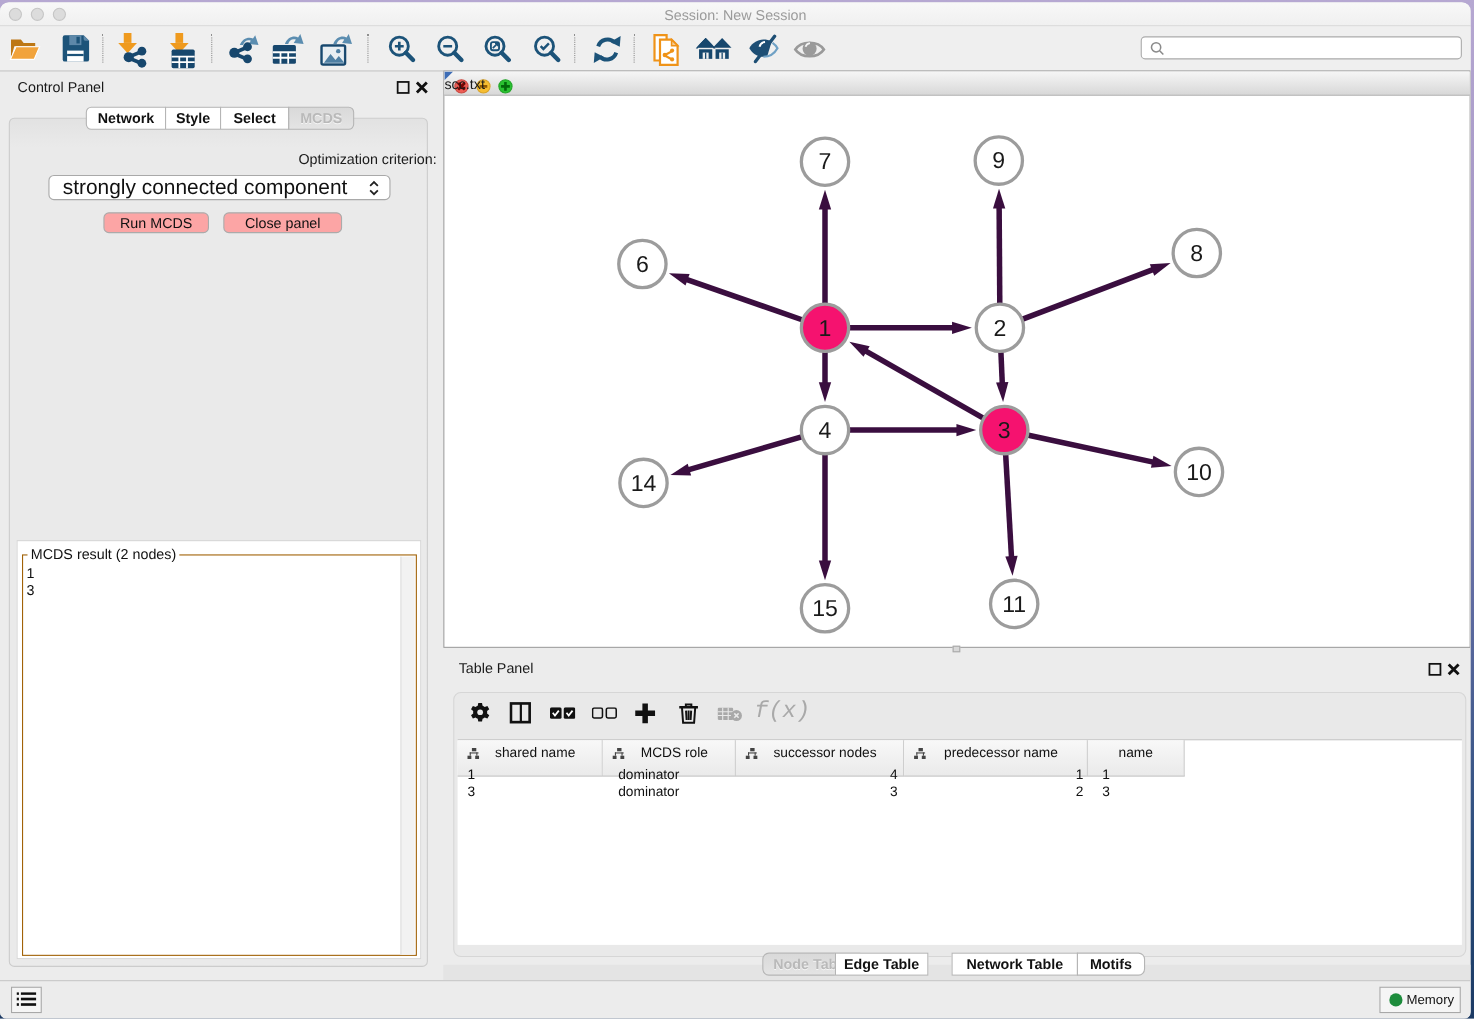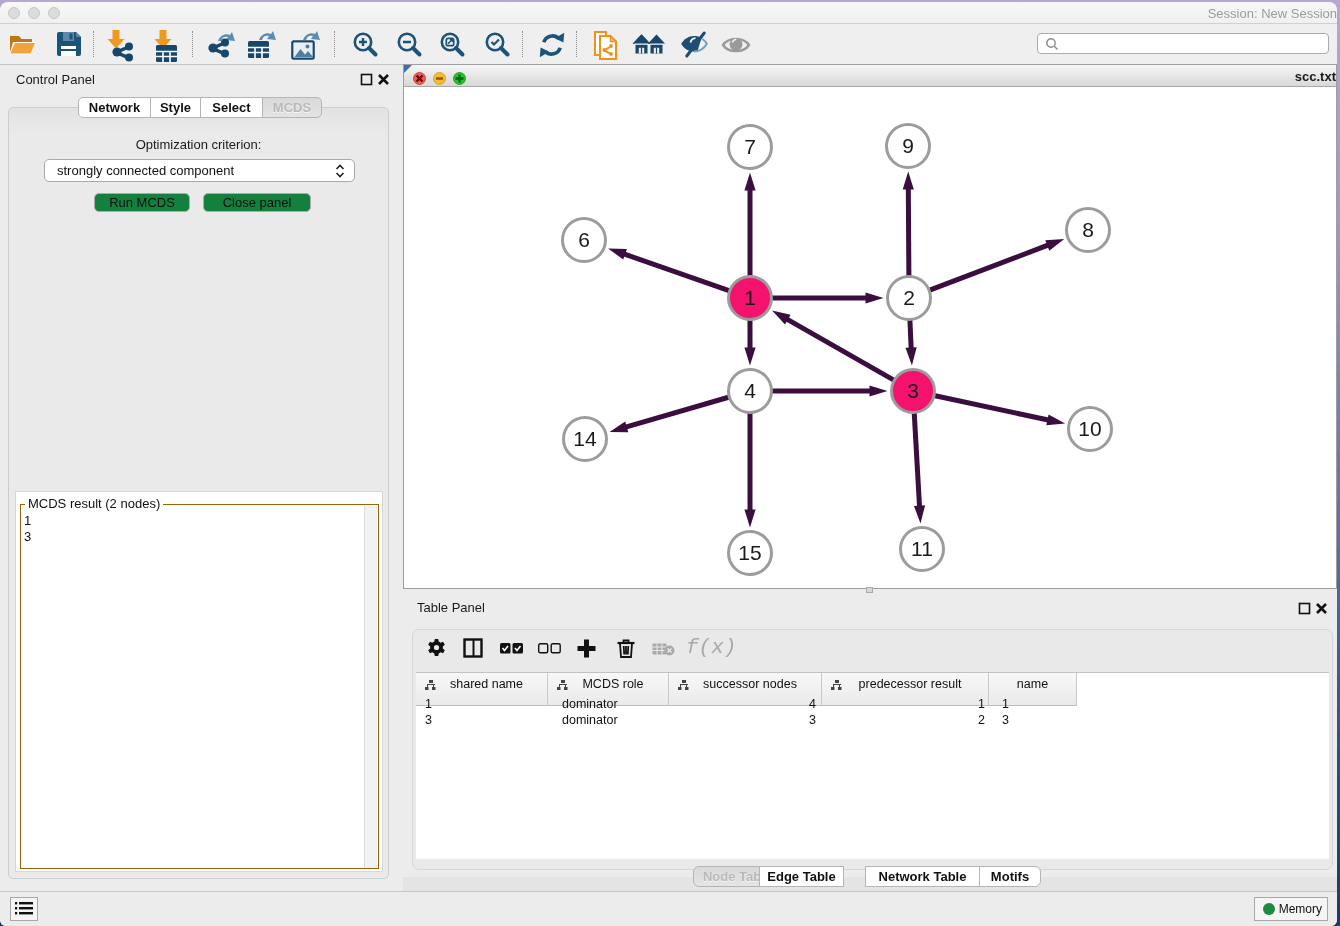--- a/index.html
+++ b/index.html
@@ -1,32 +1,32 @@
 <!DOCTYPE html>
 <html><head><meta charset="utf-8"><style>
 *{margin:0;padding:0;box-sizing:border-box}
 html,body{width:1340px;height:926px;overflow:hidden}
 body{font-family:"Liberation Sans",sans-serif;background:linear-gradient(180deg,#b6a8d2 0%,#a294c4 25%,#5d6aa0 60%,#274b79 85%,#1c3a64 100%)}
 .app{position:absolute;left:0;top:2px;width:1337px;height:924px;background:#ececec;border-radius:8px 8px 6px 6px;overflow:hidden}
 .abs{position:absolute}
 .titlebar{position:absolute;left:0;top:0;width:1337px;height:22px;background:linear-gradient(#f8f8f8,#f0f0f0);border-bottom:1px solid #d0d0d0;border-radius:8px 8px 0 0}
 .tl{position:absolute;top:5px;width:12px;height:12px;border-radius:50%;background:#dcdcdc;border:1px solid #c6c6c6}
-.title{position:absolute;top:4px;left:0;width:100%;text-align:right;font-size:13px;color:#9b9b9b}
+.title{position:absolute;top:4px;left:0;width:100%;text-align:center;font-size:13px;color:#9b9b9b}
 .toolbar{position:absolute;left:0;top:22px;width:1337px;height:41px;background:#efefef;border-bottom:1px solid #c3c3c3}
 .tsep{position:absolute;top:7px;height:26px;width:0;border-left:1px dotted #8f8f8f}
 .icon{position:absolute}
 .search{position:absolute;left:1037px;top:9px;width:292px;height:21px;background:#fff;border:1px solid #ababab;border-radius:4px}
 
 .cphead{position:absolute;left:16px;top:70px;font-size:13px;color:#1a1a1a}
 .tabseg{position:absolute;top:0;height:21px;background:#fff;border:1px solid #b5b5b5;font-size:13px;font-weight:600;color:#111;text-align:center;line-height:19px}
 .tabdis{background:linear-gradient(#d9d9d9,#e4e4e4);color:#b9b9b9;text-shadow:0 1px 0 #f5f5f5}
 .cppane{position:absolute;left:8px;top:105px;width:381px;height:772px;background:linear-gradient(#e2e2e2,#eaeaea 26px,#eaeaea);border:1px solid #cccccc;border-radius:5px}
-.optlabel{position:absolute;left:0;top:135px;width:397px;text-align:center;font-size:13px;color:#1a1a1a}
-.select{position:absolute;left:44px;top:157px;width:311px;height:23px;background:#fff;border:1px solid #a9a9a9;border-radius:5px;font-size:13px;color:#111;line-height:21px;padding-left:12px}
-.btn{position:absolute;height:19px;background:#15803d;border:1px solid #ababab;border-radius:5px;font-size:13px;color:#111;text-align:center;line-height:17px}
+.optlabel{position:absolute;left:0;top:135px;width:397px;text-align:right;font-size:13px;color:#1a1a1a}
+.select{position:absolute;left:44px;top:157px;width:311px;height:23px;background:#fff;border:1px solid #a9a9a9;border-radius:5px;font-size:19px;color:#111;line-height:21px;padding-left:12px}
+.btn{position:absolute;height:19px;background:#fca5a5;border:1px solid #ababab;border-radius:5px;font-size:13px;color:#111;text-align:center;line-height:17px}
 .mcdsbox{position:absolute;left:15px;top:489px;width:368px;height:381px;background:#fff;border:1px solid #d6d6d6}
 .fieldset{position:absolute;left:4px;top:12px;width:359px;height:365px;border:1px solid #a16207}
 .legend{position:absolute;left:4px;top:-9px;background:#fff;font-size:13px;color:#111;padding:0 3px}
 .mcdsline{font-size:13px;color:#111;line-height:16px}
 .sbar{position:absolute;right:1px;top:1px;width:13px;height:362px;background:#f2f2f2;border-left:1px solid #dedede}
 .th{position:absolute;top:0;height:33px;background:linear-gradient(#f8f8f8,#eaeaea);border-right:1px solid #c9c9c9;border-bottom:1px solid #bdbdbd;text-align:center;line-height:23px}
 .th span{padding-left:10px}
 .th::before{content:"";position:absolute;left:9px;top:7px;width:11px;height:10px;background:
  linear-gradient(#444,#444) 3.5px 0/4px 3px no-repeat,
  linear-gradient(#444,#444) 0 6.5px/3.5px 3.5px no-repeat,
@@ -257,21 +257,21 @@
   <div class="abs" style="left:29px;top:7px;width:13px;height:13px;border-radius:50%;background:#f6bd31;border:1px solid #d9a327">
           <svg width="11" height="11" viewBox="0 0 11 11" style="position:absolute;left:0;top:0">
             <line x1="2" y1="5.5" x2="9" y2="5.5" stroke="#8f5a04" stroke-width="2.4"></line>
           </svg>
         </div>
   <div class="abs" style="left:49px;top:7px;width:13px;height:13px;border-radius:50%;background:#29c130;border:1px solid #22a428">
           <svg width="11" height="11" viewBox="0 0 11 11" style="position:absolute;left:0;top:0">
             <path d="M5.5,1.5 V9.5 M1.5,5.5 H9.5" stroke="#02680a" stroke-width="2.4"></path>
           </svg>
         </div>
-  <div class="abs" style="left:0;top:4px;width:100%;text-align:right;font-size:13px;font-weight:bold;color:#1a1a1a">scc.txt</div>
+  <div class="abs" style="left:0;top:4px;width:100%;text-align:left;font-size:13px;font-weight:normal;color:#1a1a1a">scc.txt</div>
  </div>
  <svg class="abs" style="left:0;top:22px" width="932" height="503" viewBox="0 0 932 503">
   <g stroke="#3a0e3f" stroke-width="5">
 <line x1="346.0" y1="189.5" x2="346.0" y2="101.5"></line>
           <line x1="325.7" y1="203.9" x2="219.2" y2="166.7"></line>
           <line x1="367.5" y1="211.0" x2="463.5" y2="211.0"></line>
           <line x1="346.0" y1="232.5" x2="346.0" y2="262.5"></line>
           <line x1="504.9" y1="189.5" x2="504.3" y2="100.5"></line>
           <line x1="525.1" y1="203.4" x2="645.2" y2="157.7"></line>
           <line x1="505.9" y1="232.5" x2="507.2" y2="262.5"></line>
@@ -383,21 +383,21 @@
       </g>
       <circle cx="17.5" cy="8.5" r="5" fill="#a9a9a9"></circle>
       <path d="M15.5,6.5 l4,4 M19.5,6.5 l-4,4" stroke="#e9e9e9" stroke-width="1.4"></path>
     </svg>
 <div class="abs" style="left:686px;top:634px;width:40px;font-size:21px;font-style:italic;color:#a9a9a9;font-family:Liberation Mono, monospace">f(x)</div>
 <div class="abs" style="left:416px;top:670px;width:913px;height:187px;background:#fff;border-top:1px solid #c2c2c2"></div>
 <div id="thead" class="abs" style="left:416px;top:671px;height:24px;font-size:12.5px;color:#111">
  <div class="th" style="left:0;width:132px"><span>shared name</span></div>
  <div class="th" style="left:132px;width:121px"><span>MCDS role</span></div>
  <div class="th" style="left:253px;width:153px"><span>successor nodes</span></div>
- <div class="th" style="left:406px;width:167px"><span>predecessor result</span></div>
+ <div class="th" style="left:406px;width:167px"><span>predecessor name</span></div>
  <div class="th noicon" style="left:573px;width:88px">name</div>
 </div>
 <div class="abs" style="left:416px;top:694px;font-size:12.5px;color:#111;line-height:16px">
  <div style="position:absolute;left:9px;top:0">1<br>3</div>
  <div style="position:absolute;left:146px;top:0">dominator<br>dominator</div>
  <div style="position:absolute;left:0;top:0;width:400px;text-align:right">4<br>3</div>
  <div style="position:absolute;left:0;top:0;width:569px;text-align:right">1<br>2</div>
  <div style="position:absolute;left:586px;top:0">1<br>3</div>
 </div>
 <div class="abs" style="left:403px;top:875px;width:934px;height:14px;background:#e4e4e4"></div>

